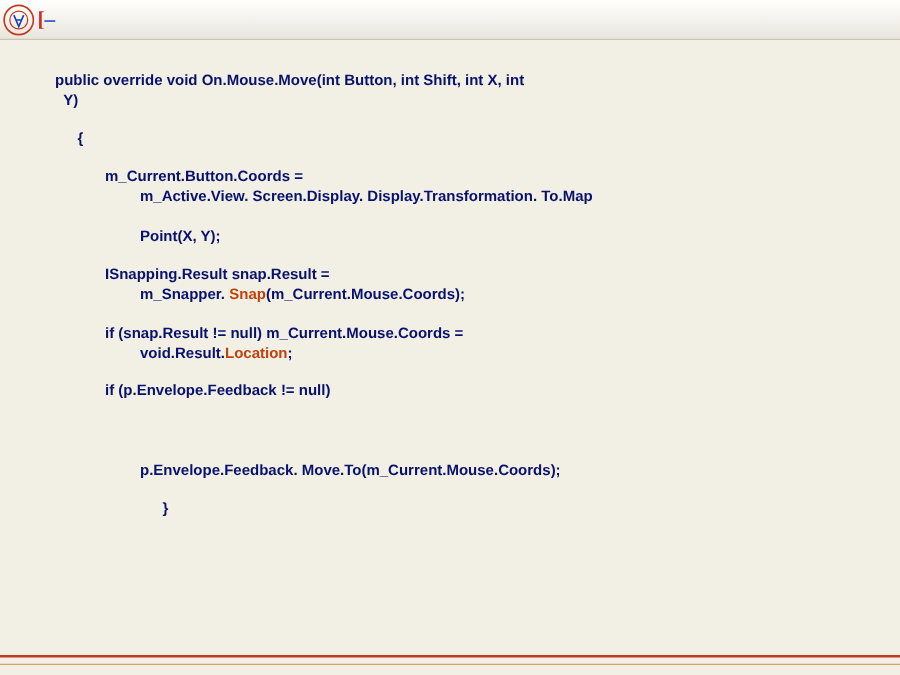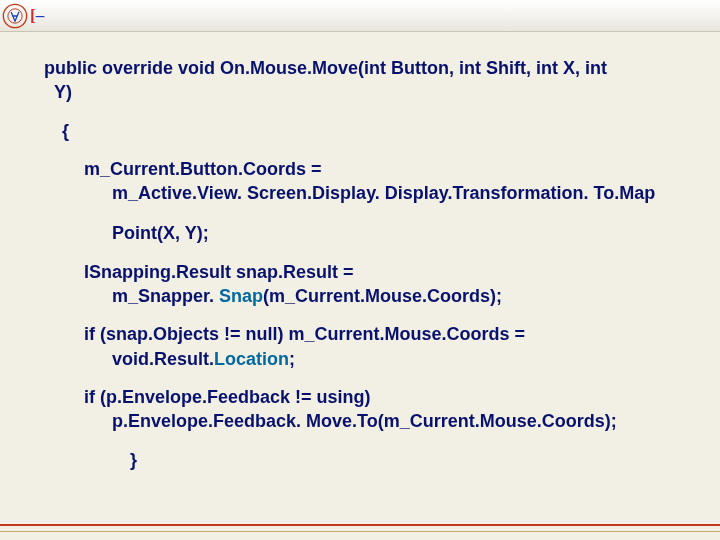--- a/index.html
+++ b/index.html
@@ -24,31 +24,31 @@
   .logo {
     width: 26px;
     height: 26px;
     margin-right: 2px;
     flex-shrink: 0;
   }
   .hdr-red { color: #d6282a; }
   .hdr-blue { color: #1a3fbc; }
   .content {
     padding: 24px 24px 0 44px;
-    font-size: 18px;
+    font-size: 12px;
     line-height: 1.35;
     color: #08126e;
     font-weight: bold;
   }
   .content p { margin-bottom: 14px; }
   .sig { padding-left: 0; }
   .brace-open { padding-left: 18px; }
   .stmt { padding-left: 40px; }
   .brace-close { padding-left: 86px; }
-  .red { color: #0369a1; text-align: center; }
+  .red { color: #c2410c; text-align: center; }
   .footer-line {
     position: absolute;
     left: 0;
     width: 720px;
     bottom: 14px;
     height: 2px;
     background: #c23a1e;
   }
   .footer-line2 {
     position: absolute;
@@ -87,28 +87,28 @@
 
   <p class="stmt">
     <span>ISnapping.Result snap.Result =</span><br>
     <span style="padding-left:28px; display:inline-block;">
       <span>m_Snapper. </span><span class="red">Snap</span><span>(m_Current.Mouse.Coords);</span>
     </span>
   </p>
 
 
   <p class="stmt">
-    <span>if (snap.Objects != null) m_Current.Mouse.Coords =</span><br>
+    <span>if (snap.Result != null) m_Current.Mouse.Coords =</span><br>
     <span style="padding-left:28px; display:inline-block;">
       <span>void.Result.</span><span class="red">Location</span><span>;</span>
     </span>
   </p>
 
   <p class="stmt">
-    <span>if (p.Envelope.Feedback != using)</span><br>
-    <span style="padding-left:28px; display:inline-block;">p.Envelope.Feedback. Move.To(m_Current.Mouse.Coords);</span>
+    <span>if (p.Envelope.Feedback != null)</span><br>
+    <span style="padding-left:28px; display:inline-block;margin-top:48px;">p.Envelope.Feedback. Move.To(m_Current.Mouse.Coords);</span>
   </p>
 
   <p class="brace-close">}</p>
 </div>
 
 <div class="footer-line"></div>
 <div class="footer-line2"></div>
 
 </body></html>

